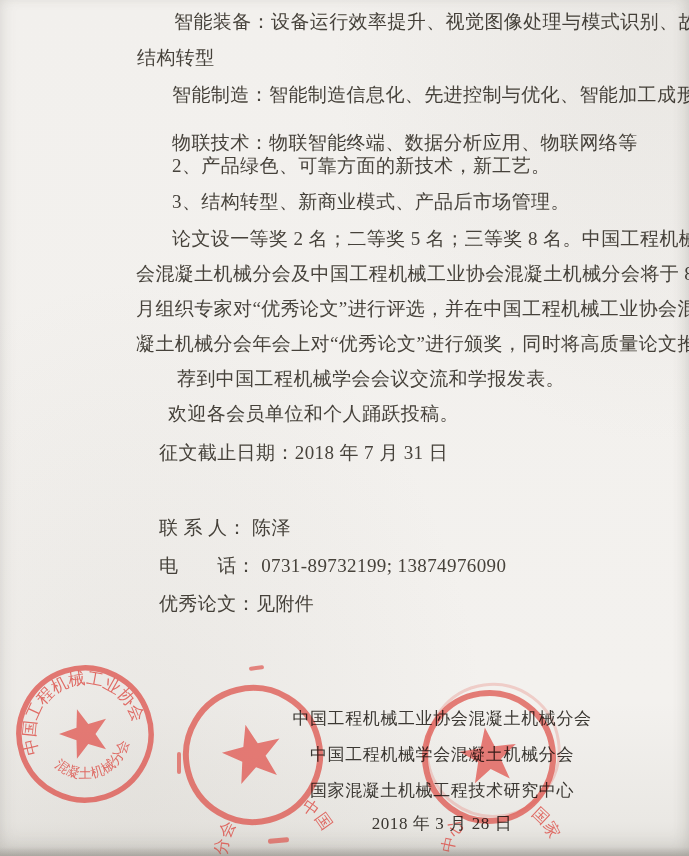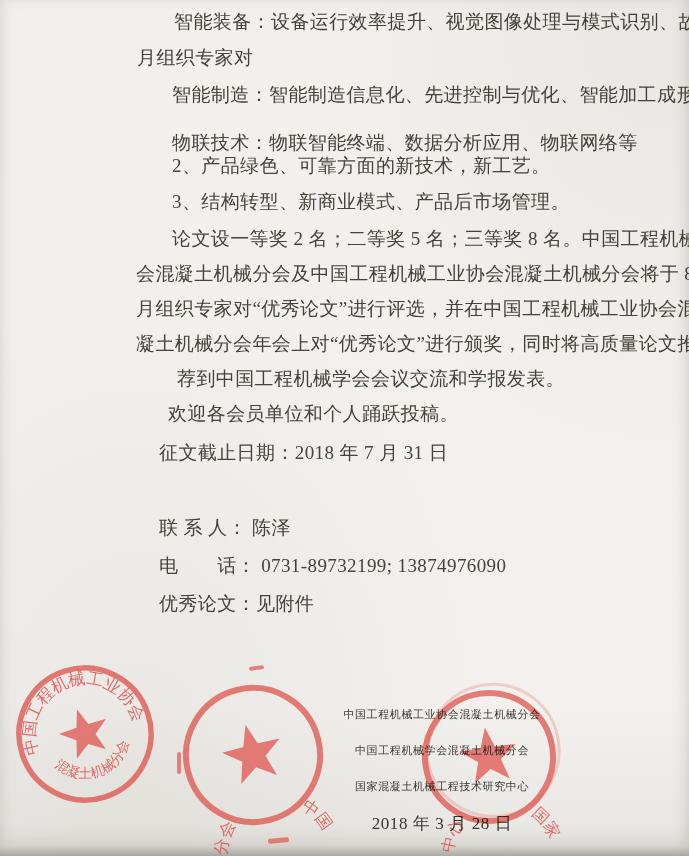--- a/index.html
+++ b/index.html
@@ -29,21 +29,21 @@
     color:var(--ink);
     white-space:nowrap;
     z-index:3;
     mix-blend-mode:multiply;
   }
   .email-line{position:absolute;left:159px;top:478px;font-size:19px;line-height:24px;color:var(--ink);white-space:nowrap;z-index:3;mix-blend-mode:multiply;}
   .email-link{color:var(--blue);text-decoration:none;border-bottom:1.5px solid var(--blue);font-family:"Liberation Serif","DejaVu Serif",serif;letter-spacing:1.5px;}
   
   .sig-line{
     position:absolute;left:240px;width:404px;
-    text-align:center;font-size:11px;letter-spacing:.6px;
+    text-align:center;font-size:17px;letter-spacing:.6px;
     color:#3f3c37;white-space:nowrap;z-index:3;mix-blend-mode:multiply;
   }
   .sig-1{top:707px;}
   .sig-2{top:743px;}
   .sig-3{top:779px;}
   .sig-date{top:812px;font-size:17px;}
   
   .stamp{position:absolute;width:180px;height:180px;z-index:2;opacity:.88;}
   .stamp-1{left:-5px;top:644px;transform:rotate(-18deg);}
   .stamp-2{left:163px;top:665px;transform:rotate(-14deg);}
@@ -56,21 +56,21 @@
   .scan-edge{position:absolute;left:0;bottom:0;width:100%;height:9px;
     background:linear-gradient(180deg,rgba(0,0,0,0),rgba(125,120,112,.35));z-index:4;}
 </style>
 </head>
 <body>
 
 <div class="page">
 
   <div id="body-lines">
       <div class="t-line" style="left: 174px; top: 10px;">智能装备：设备运行效率提升、视觉图像处理与模式识别、故障</div>
-      <div class="t-line" style="left: 137px; top: 46px;">月组织专家对</div>
+      <div class="t-line" style="left: 137px; top: 46px;">结构转型</div>
       <div class="t-line" style="left: 172px; top: 83px;">智能制造：智能制造信息化、先进控制与优化、智能加工成形等</div>
       <div class="t-line" style="left: 172px; top: 131px;">物联技术：物联智能终端、数据分析应用、物联网络等</div>
       <div class="t-line" style="left: 172px; top: 154px;">2、产品绿色、可靠方面的新技术，新工艺。</div>
       <div class="t-line" style="left: 172px; top: 190px;">3、结构转型、新商业模式、产品后市场管理。</div>
       <div class="t-line" style="left: 172px; top: 227px;">论文设一等奖 2 名；二等奖 5 名；三等奖 8 名。中国工程机械学</div>
       <div class="t-line" style="left: 136px; top: 262px;">会混凝土机械分会及中国工程机械工业协会混凝土机械分会将于 8</div>
       <div class="t-line" style="left: 136px; top: 297px;">月组织专家对“优秀论文”进行评选，并在中国工程机械工业协会混</div>
       <div class="t-line" style="left: 136px; top: 332px;">凝土机械分会年会上对“优秀论文”进行颁奖，同时将高质量论文推</div>
       <div class="t-line" style="left: 136px; top: 367px; margin-left: 41px;">荐到中国工程机械学会会议交流和学报发表。</div>
       <div class="t-line" style="left: 168px; top: 402px;">欢迎各会员单位和个人踊跃投稿。</div>

